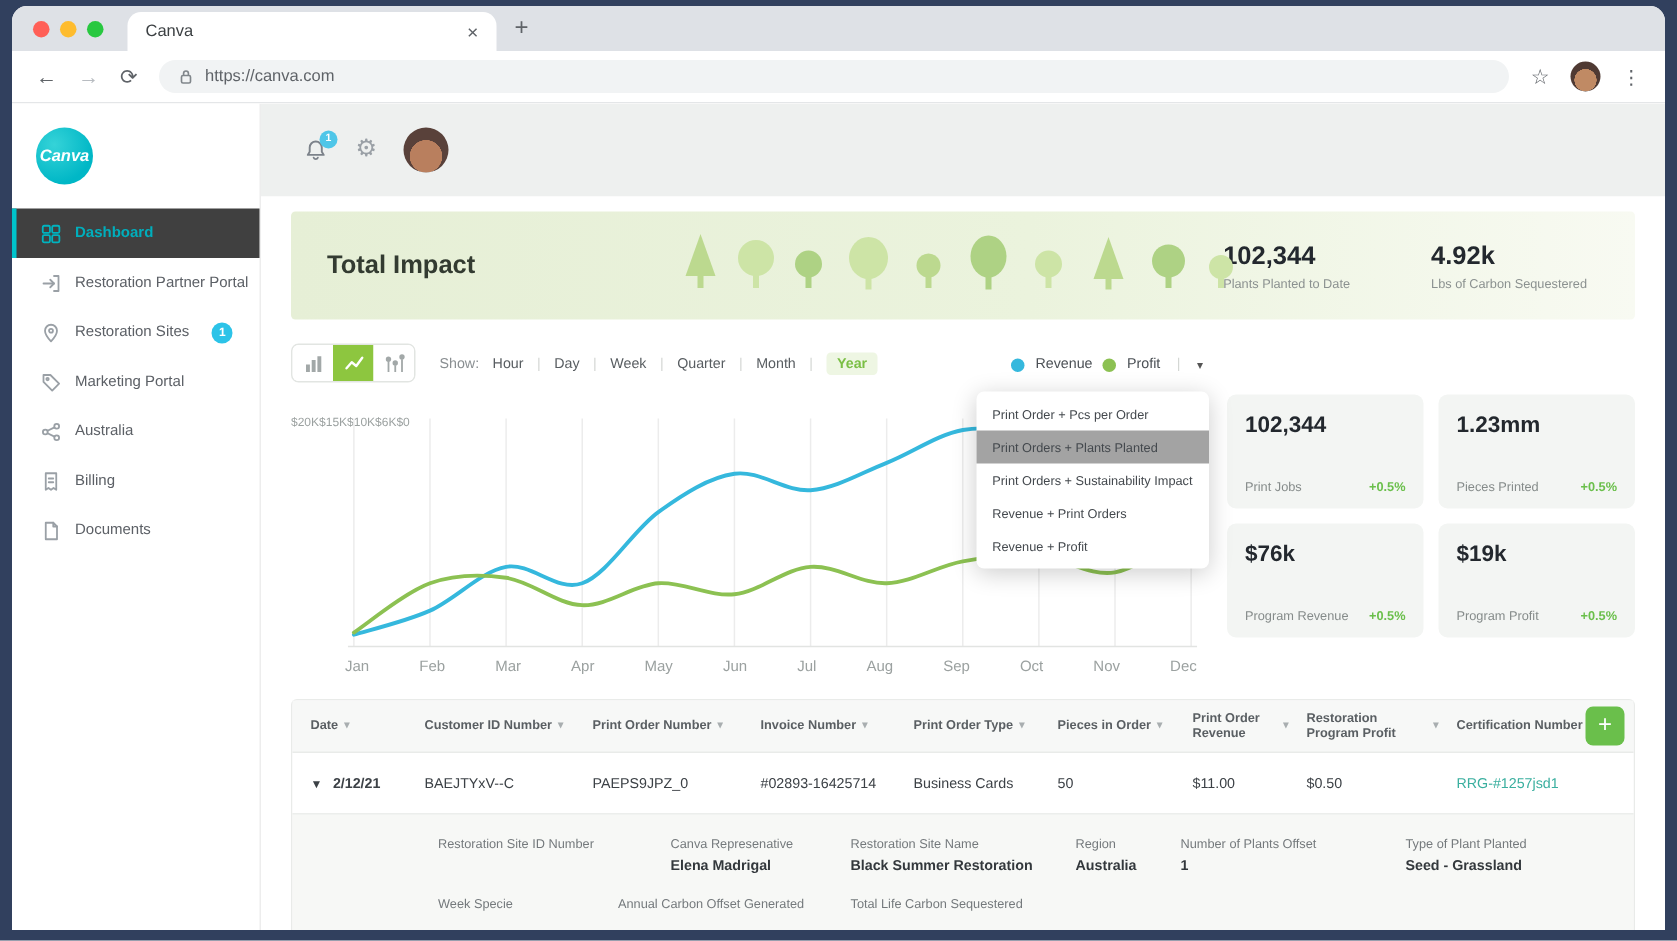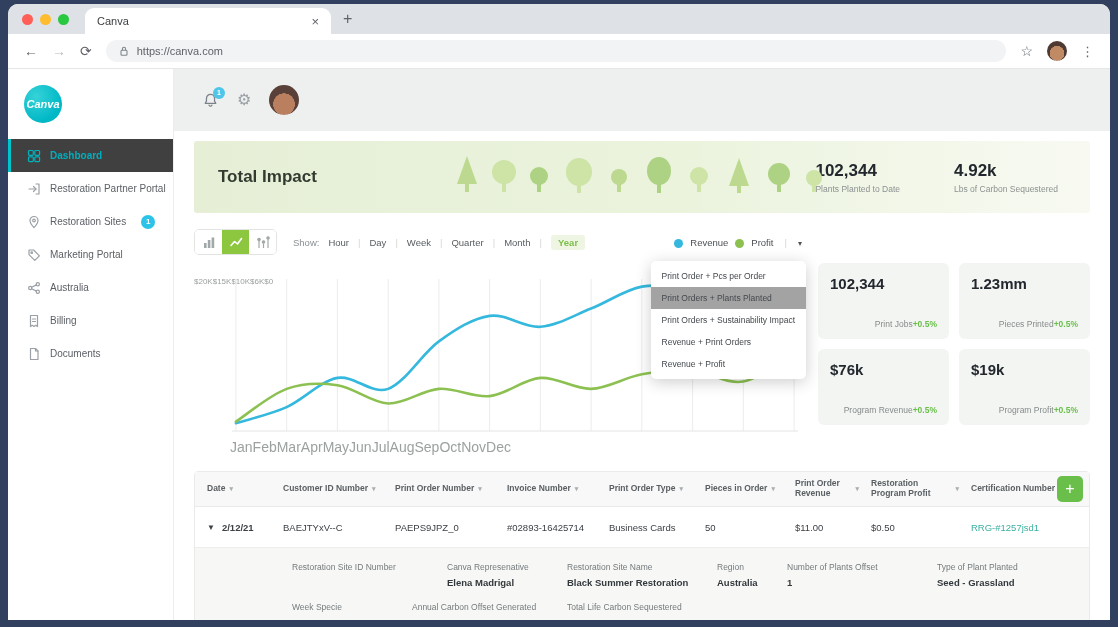--- a/index.html
+++ b/index.html
@@ -90,27 +90,27 @@
   .caret{font-size:8px;color:#555;cursor:pointer}
   .dropdown{position:absolute;top:24px;right:-4px;width:max-content;background:#fff;border-radius:5px;
             box-shadow:0 3px 16px rgba(0,0,0,0.2);padding:4px 0;z-index:30}
   .dd-item{font-size:8.5px;color:#43484d;padding:6px 11px;white-space:nowrap;cursor:pointer}
   .dd-item.selected{background:#a3a3a3}
   .chart-wrap{display:flex;margin-top:14px}
   .y-axis{width:34px;flex:none;display:flex;flex-direction:row;justify-content:space-between;
           height:150px;margin-top:8px;font-size:8px;color:#9ba1a0;text-align:right;padding-right:7px;box-sizing:border-box}
   .plot{flex:1;min-width:0}
   #impact-chart{width:100%;height:168px;display:block}
-  .x-axis{display:flex;padding:2px 4px 0 2px;font-size:14px;color:#9ba1a0}
+  .x-axis{display:flex;justify-content:space-between;padding:2px 4px 0 2px;font-size:10px;color:#9ba1a0}
   
   .cards{width:272px;flex:none;display:grid;grid-template-columns:1fr 1fr;gap:10px;align-content:start;margin-top:34px}
   .card{background:#f3f5f3;border-radius:6px;height:76px;padding:12px 12px 10px;box-sizing:border-box;
         display:flex;flex-direction:column;justify-content:space-between}
   .card-value{font-size:15px;font-weight:bold;color:#23282e}
-  .card-bottom{display:flex;justify-content:flex-end;align-items:flex-end}
+  .card-bottom{display:flex;justify-content:space-between;align-items:flex-end}
   .card-label{font-size:8.5px;color:#858b8a}
   .card-delta{font-size:8.5px;color:#6abf4b;font-weight:bold}
   
   .table{margin-top:16px;border:1px solid #e9ebe9;border-radius:4px 4px 0 0}
   .thead{display:flex;background:#f7f8f7;height:34px;align-items:center;border-bottom:1px solid #e9ebe9;position:relative}
   .th{font-size:8.5px;color:#5a5f63;font-weight:bold;display:flex;align-items:center;gap:4px;
       padding-left:12px;box-sizing:border-box;line-height:1.15;cursor:pointer}
   .sort{color:#a9aeb0;font-size:7px}
   .c0{width:76px}.c1{width:112px}.c2{width:112px}.c3{width:102px}.c4{width:96px}
   .c5{width:90px}.c6{width:76px}.c7{width:100px}.c8{width:104px}

